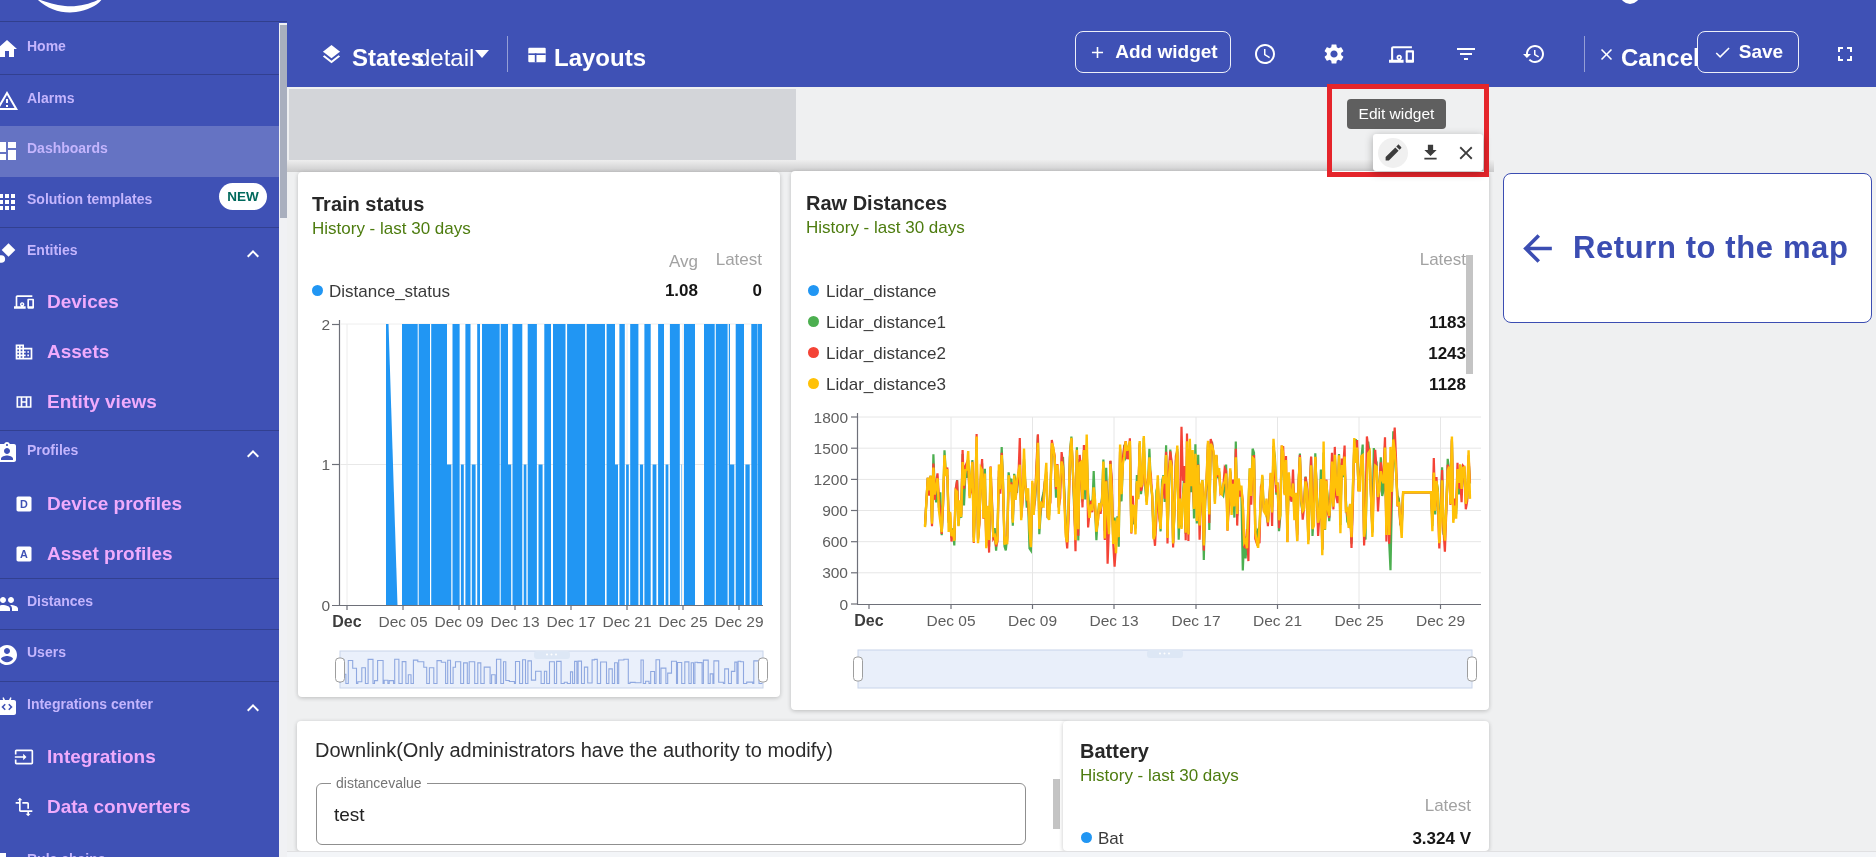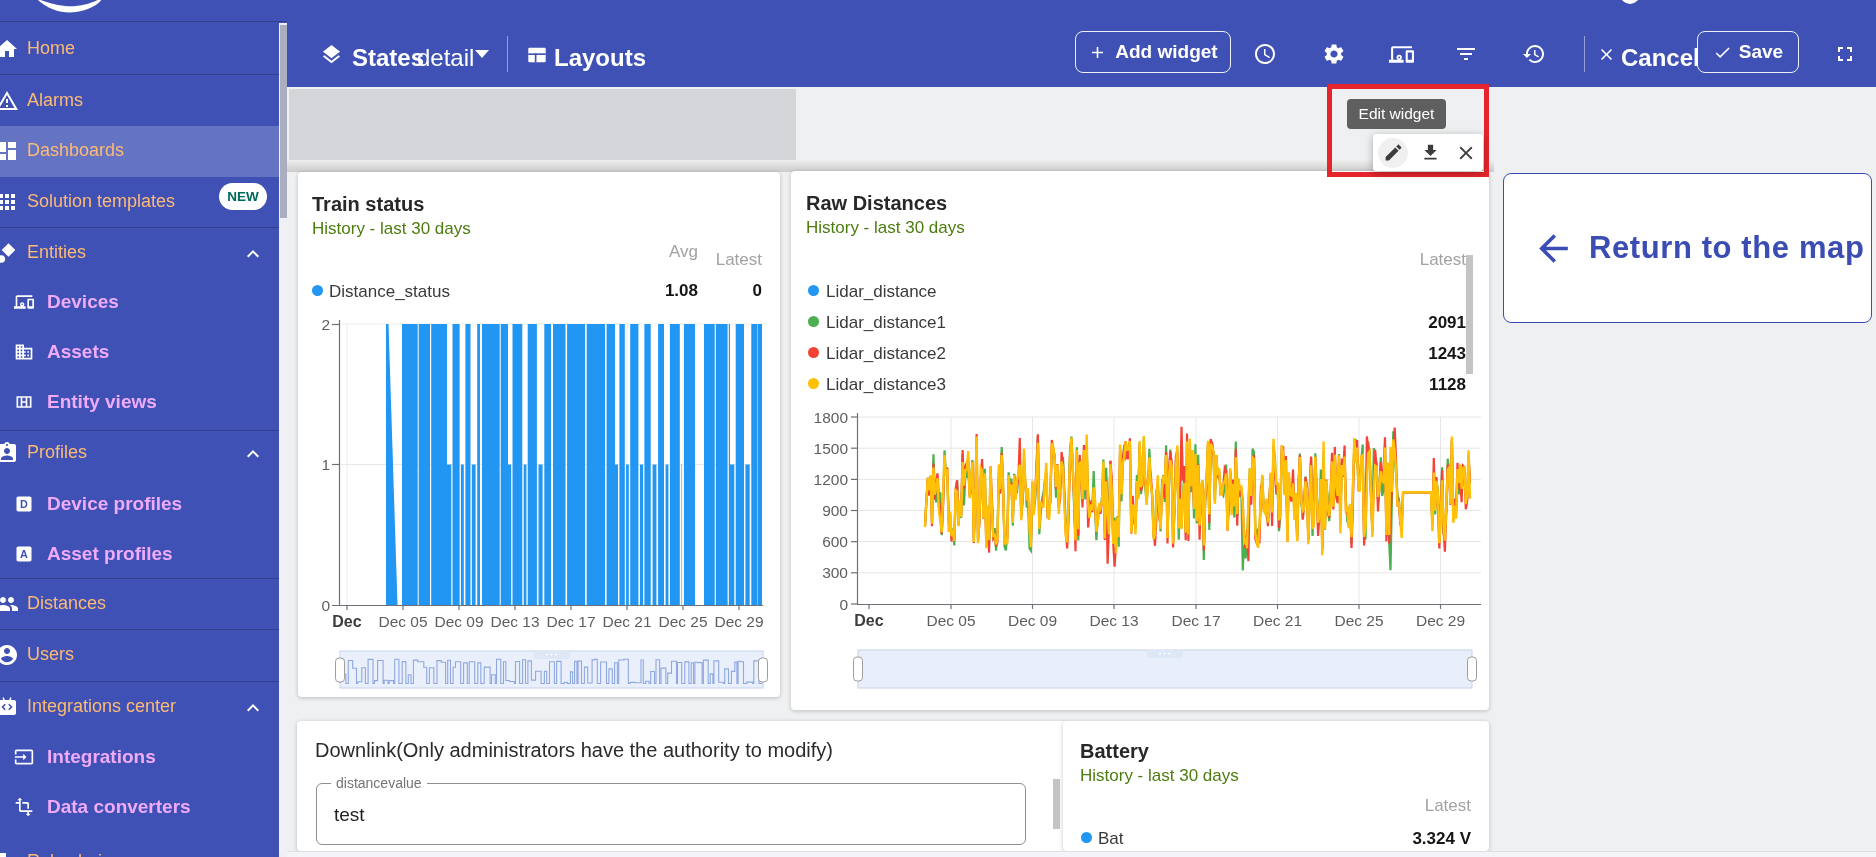--- a/index.html
+++ b/index.html
@@ -1,21 +1,21 @@
 <!DOCTYPE html>
 <html><head><meta charset="utf-8"><style>
 *{margin:0;padding:0;box-sizing:border-box}
 html,body{width:1876px;height:857px;overflow:hidden;font-family:"Liberation Sans",sans-serif;background:#eff0f1}
 #aside{position:absolute;left:0;top:0;width:287px;height:857px;background:#3f51b5;overflow:hidden}
 #logo{position:absolute;left:0;top:0;width:287px;height:22px;border-bottom:1px solid rgba(0,0,0,.22)}
 .nrow{position:absolute;left:0;width:279px;height:51px}
 .nrow.hl{background:rgba(255,255,255,.2)}
 .nicoL{position:absolute;left:-5px;top:13px}
 .nicoS{position:absolute;left:14px;top:15px}
-.ntxt{position:absolute;left:27px;top:14px;font-size:18px;font-weight:normal;color:#fdba74}
+.ntxt{position:absolute;left:27px;top:14px;font-size:14px;font-weight:bold;color:#c4b5fd}
 .nsub{position:absolute;left:47px;top:14px;font-size:19px;font-weight:bold;color:#f0abfc}
 .ncaret{position:absolute;left:241px;top:14px}
 .nbadge{position:absolute;left:219px;top:6px;width:48px;height:27px;background:#fff;border-radius:13.5px;color:#00695c;font-size:13.5px;font-weight:bold;text-align:center;line-height:27px}
 .ndiv{position:absolute;left:0;width:279px;height:1px;background:rgba(0,0,0,.2)}
 #sscroll{position:absolute;left:279px;top:23px;width:8px;height:834px;background:#f0f1f4}
 #sthumb{position:absolute;left:0.5px;top:2px;width:7px;height:193px;background:#a9afbe}
 #toolbar{position:absolute;left:287px;top:0;width:1589px;height:87px;background:#3f51b5}
 .ticon{position:absolute}
 .ttxt{position:absolute;top:44px;font-size:24px;color:#fff}
 .ttxt.b{font-weight:bold}
@@ -30,21 +30,21 @@
 .wtitle{position:absolute;font-size:20px;font-weight:bold;color:#282828;white-space:nowrap}
 .wsub{position:absolute;font-size:17px;color:#4d7c0f;white-space:nowrap}
 .lgh{position:absolute;font-size:17px;color:#a2a2a2}
 .lname{position:absolute;font-size:17px;color:#3a3a3a}
 .lval{position:absolute;font-size:17px;font-weight:bold;color:#161616}
 .ldot{position:absolute;width:11px;height:11px;border-radius:50%}
 .axis{stroke:#6e7079;stroke-width:1.2;fill:none}
 .axl{font-size:15.5px;fill:#5e5e5e;font-family:"Liberation Sans",sans-serif}
 .axb{font-size:16px;fill:#3c3c3c;font-weight:bold;font-family:"Liberation Sans",sans-serif}
 .vscroll{position:absolute;width:7px;background:#c4c4c4}
-#retcard{position:absolute;left:1503px;top:173px;width:369px;height:150px;background:#fff;border:1.5px solid #3b4db2;border-radius:8px;display:flex;align-items:center;justify-content:flex-start;padding-left:28px;color:#3b4db2;font-size:31px;letter-spacing:.6px;font-weight:bold}
+#retcard{position:absolute;left:1503px;top:173px;width:369px;height:150px;background:#fff;border:1.5px solid #3b4db2;border-radius:8px;display:flex;align-items:center;justify-content:flex-start;padding-left:12px;color:#3b4db2;font-size:31px;letter-spacing:.6px;font-weight:bold}
 #dltitle{position:absolute;left:18px;top:18px;font-size:20px;color:#2b2b2b;white-space:nowrap}
 #dlinput{position:absolute;left:19px;top:62px;width:710px;height:62px;border:1.3px solid #8f8f8f;border-radius:6px}
 #dllabel{position:absolute;left:14px;top:-9px;background:#fff;padding:0 5px;font-size:14px;color:#757575}
 #dltext{position:absolute;left:17px;top:20px;font-size:19px;color:#222}
 #redbox{position:absolute;left:1040px;top:-3px;width:162px;height:93px;border:5px solid #e5252b;z-index:6}
 #ewtip{position:absolute;left:1060px;top:12px;z-index:7;width:99px;height:30px;background:#5f5f5f;border-radius:4px;color:#fff;font-size:15.5px;display:flex;align-items:center;justify-content:center}
 #editpanel{position:absolute;left:1086px;top:47px;z-index:7;width:110px;height:37px;background:#fff;border-radius:3px;box-shadow:0 2px 8px rgba(0,0,0,.3)}
 .epc{position:absolute;left:5px;top:4px;width:30px;height:30px;border-radius:50%;background:#f0f0f0}
 .epic{position:absolute;top:8px}
 #bstrip{position:absolute;left:287px;top:851px;width:1589px;height:6px;background:#f3f5f8;border-top:1px solid #e0e0e2}
@@ -244,21 +244,21 @@
           <path d="M19 9h-4V3H9v6H5l7 7 7-7zM5 18v2h14v-2H5z" fill="#3c3c3c"></path>
         </svg></span>
  <span class="epic" style="left:82px"><svg width="22" height="22" viewBox="0 0 24 24">
           <path d="M19 6.41L17.59 5 12 10.59 6.41 5 5 6.41 10.59 12 5 17.59 6.41 19 12 13.41 17.59 19 19 17.59 13.41 12z" fill="#3c3c3c"></path>
         </svg></span>
 </div>
 </div>
 <div class="card" style="left:298px;top:172px;width:482px;height:525px">
 <div class="wtitle" style="left:14px;top:21px">Train status</div>
 <div class="wsub" style="left:14px;top:47px">History - last 30 days</div>
-<div class="lgh" style="right:82px;top:70px">Avg</div>
+<div class="lgh" style="right:82px;top:80px">Avg</div>
 <div class="lgh" style="right:18px;top:78px">Latest</div>
 <span class="ldot" style="left:14px;top:113px;background:#2196f3"></span>
 <div class="lname" style="left:31px;top:110px">Distance_status</div>
 <div class="lval" style="right:82px;top:109px">1.08</div>
 <div class="lval" style="right:18px;top:109px">0</div>
 <svg width="482" height="525" style="position:absolute;left:0;top:0">
 <line x1="41.5" y1="148" x2="41.5" y2="433" class="axis"></line>
 <line x1="34" y1="433.5" x2="465" y2="433.5" class="axis"></line>
 <line x1="42" y1="292.5" x2="464" y2="292.5" stroke="#e8e8e8" stroke-width="1"></line>
 <line x1="42" y1="152" x2="464" y2="152" stroke="#eee" stroke-width="1"></line>
@@ -305,21 +305,21 @@
 </div>
 <div class="card" style="left:791px;top:171px;width:698px;height:539px">
 <div class="wtitle" style="left:15px;top:21px">Raw Distances</div>
 <div class="wsub" style="left:15px;top:47px">History - last 30 days</div>
 <div class="lgh" style="right:23px;top:79px">Latest</div>
 <div class="vscroll" style="right:16px;top:84px;height:119px"></div>
 <span class="ldot" style="left:17px;top:114px;background:#2196f3"></span>
 <div class="lname" style="left:35px;top:111px">Lidar_distance</div>
 <span class="ldot" style="left:17px;top:145px;background:#4caf50"></span>
 <div class="lname" style="left:35px;top:142px">Lidar_distance1</div>
-<div class="lval" style="right:23px;top:142px">2091</div>
+<div class="lval" style="right:23px;top:142px">1183</div>
 <span class="ldot" style="left:17px;top:176px;background:#f44336"></span>
 <div class="lname" style="left:35px;top:173px">Lidar_distance2</div>
 <div class="lval" style="right:23px;top:173px">1243</div>
 <span class="ldot" style="left:17px;top:207px;background:#ffc107"></span>
 <div class="lname" style="left:35px;top:204px">Lidar_distance3</div>
 <div class="lval" style="right:23px;top:204px">1128</div>
 <svg width="698" height="539" style="position:absolute;left:0;top:0">
 <line x1="66" y1="246" x2="690" y2="246" stroke="#e6e6e6"></line>
       <line x1="66" y1="277.2" x2="690" y2="277.2" stroke="#e6e6e6"></line>
       <line x1="66" y1="308.4" x2="690" y2="308.4" stroke="#e6e6e6"></line>

